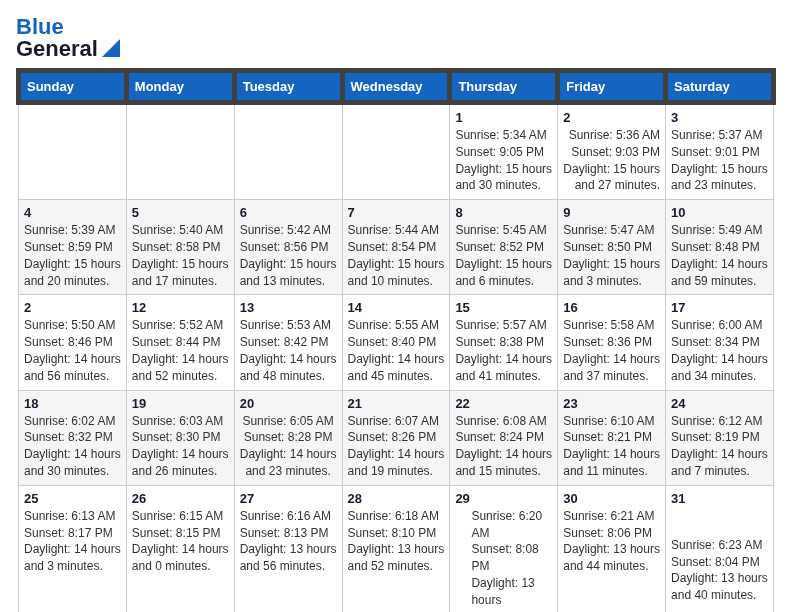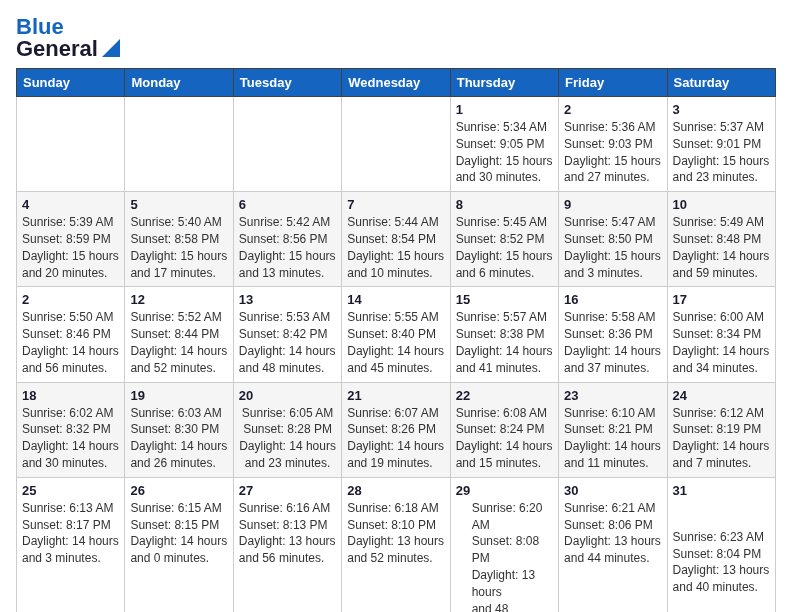--- a/index.html
+++ b/index.html
@@ -40,21 +40,21 @@
       border-collapse: collapse;
       font-size: 11px;
     }
     .calendar-table thead tr th {
       background: #1565c0;
       color: #fff;
       text-align: left;
       padding: 6px 6px;
       font-size: 13px;
       font-weight: bold;
-      border: 1px solid #404040;
+      border: 5px solid #404040;
     }
     .calendar-table tbody tr td {
       vertical-align: top;
       padding: 5px 5px;
       border: 1px solid #ccc;
       width: calc(100% / 7);
       min-height: 80px;
       background: #fff;
       font-size: 11px;
       color: #222;
@@ -120,21 +120,21 @@
         <td class="empty"></td>
         <td>
           <div class="day-number">1</div>
           <div class="day-info" style="white-space: pre-line;">Sunrise: 5:34 AM
 Sunset: 9:05 PM
 Daylight: 15 hours
 and 30 minutes.</div>
         </td>
         <td>
           <div class="day-number">2</div>
-          <div class="day-info" style="white-space: pre-line;">Sunrise: 5:36 AM
+          <div class="day-info" style="white-space: pre-line; text-align: right;">Sunrise: 5:36 AM
 Sunset: 9:03 PM
 Daylight: 15 hours
 and 27 minutes.</div>
         </td>
         <td>
           <div class="day-number">3</div>
           <div class="day-info" style="white-space: pre-line;">Sunrise: 5:37 AM
 Sunset: 9:01 PM
 Daylight: 15 hours
 and 23 minutes.</div>

